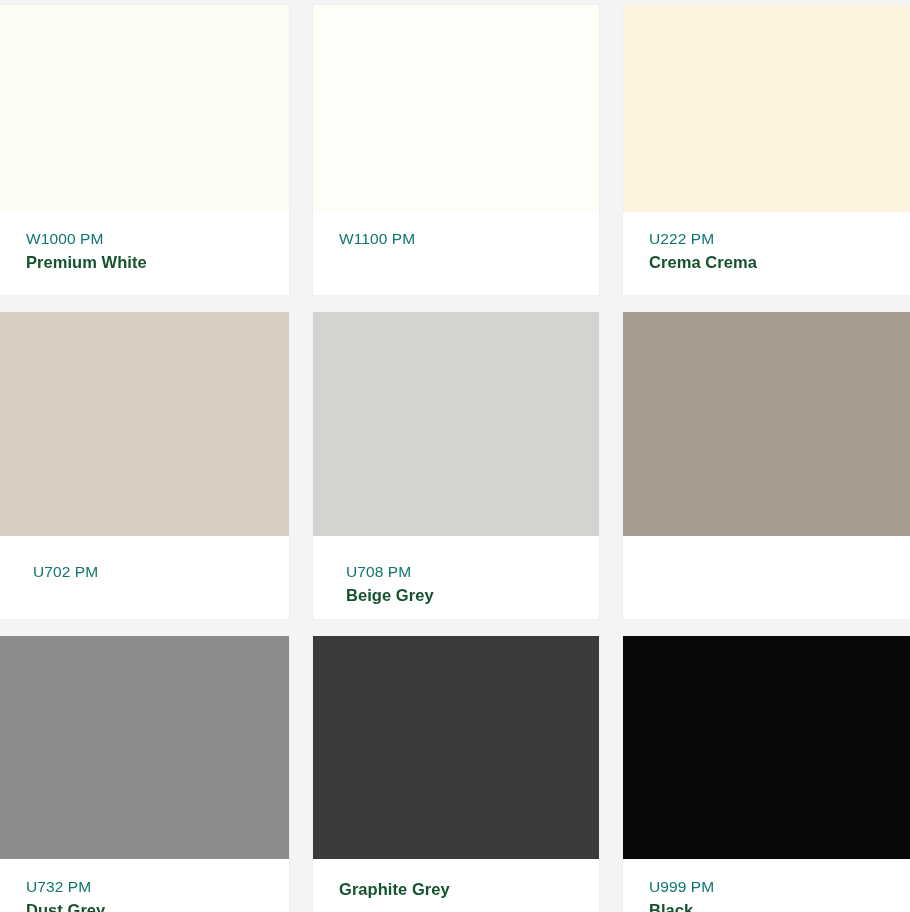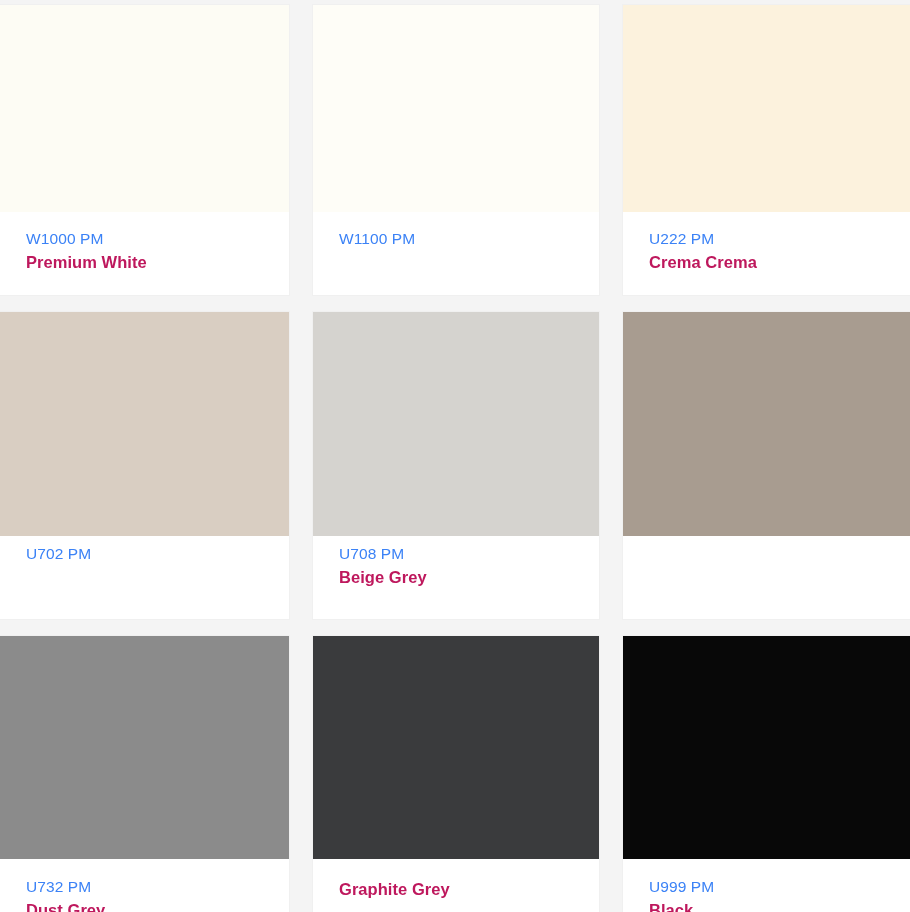--- a/index.html
+++ b/index.html
@@ -47,39 +47,39 @@
   .swatch-info {
     flex: 0 0 auto;
     background: #ffffff;
     padding: 18px 0 20px 26px;
     box-sizing: border-box;
   }
 
   .swatch-code {
     font-size: 15.5px;
     line-height: 1.35;
-    color: #3b82f6;
+    color: #0f766e;
     font-weight: 400;
     letter-spacing: 0.1px;
     white-space: nowrap;
   }
 
   .swatch-name {
     font-size: 16.5px;
     line-height: 1.4;
-    color: #be185d;
+    color: #14532d;
     font-weight: bold;
     letter-spacing: 0.05px;
     white-space: nowrap;
     margin-top: 1px;
   }
 
   
   .row-1 .swatch-info { height: 83px; padding-top: 17px; }
-  .row-2 .swatch-info { height: 83px; padding-top: 8px; }
+  .row-2 .swatch-info { height: 83px; padding-top: 26px; margin-left: 7px; }
   .row-3 .swatch-info { height: 84px; padding-top: 18px; }
 </style>
 </head>
 <body style="background: rgb(244, 244, 244);">
 
 <div class="swatch-grid">
 
   <div class="swatch-card row-1">
     <div class="swatch-color" style="background-color: rgb(253, 252, 244);"></div>
     <div class="swatch-info">

